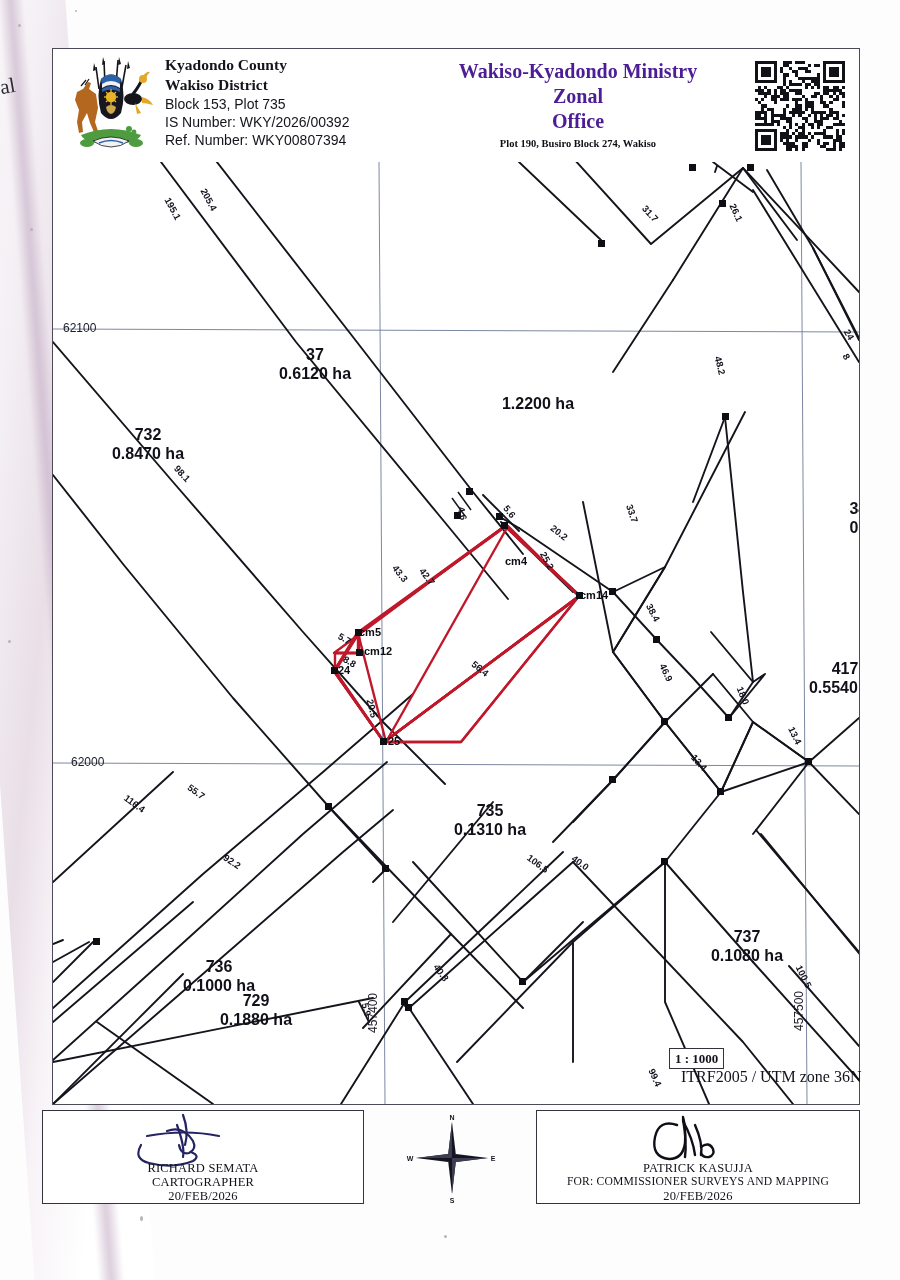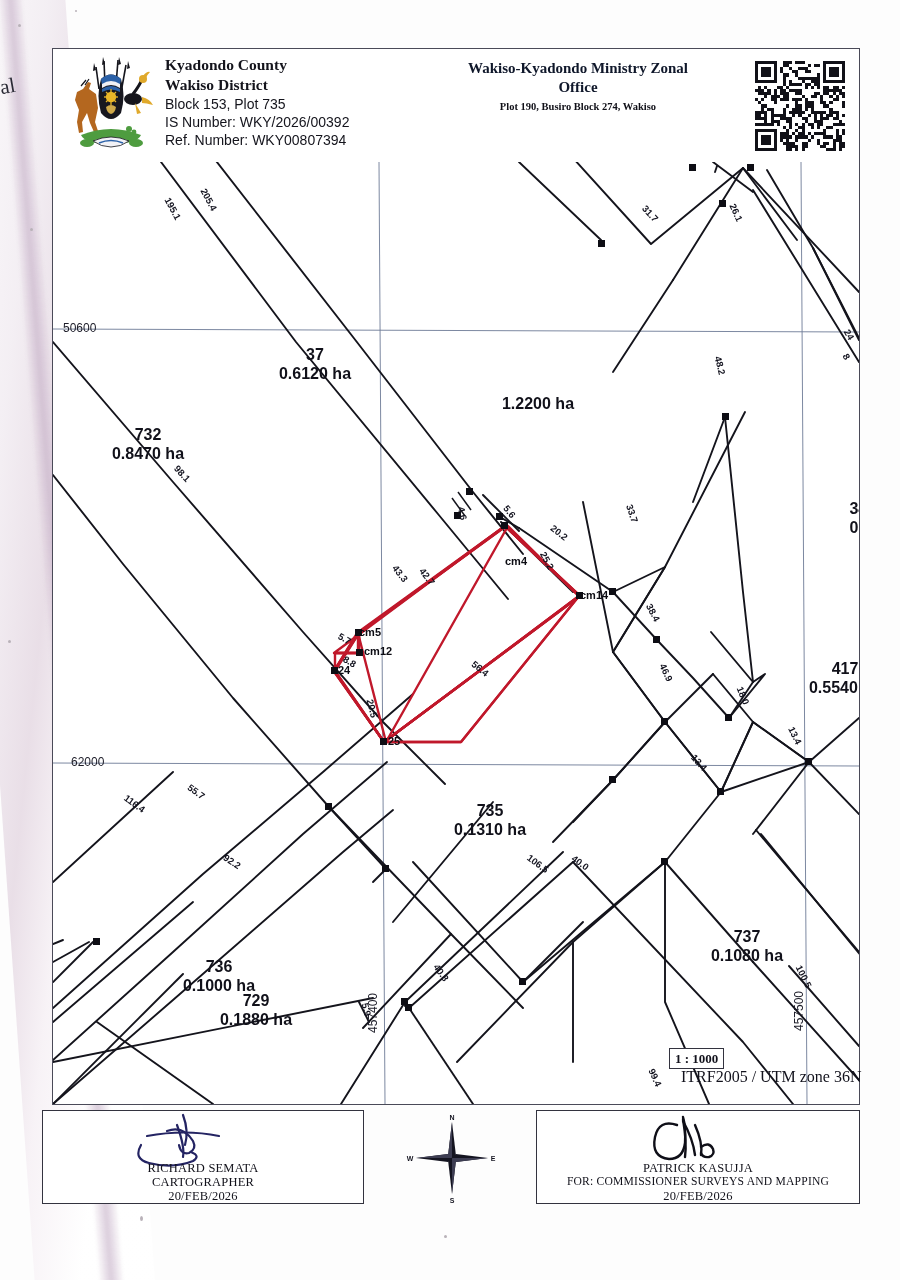--- a/index.html
+++ b/index.html
@@ -23,21 +23,21 @@
      font-size:21px;color:#2a2a35;transform:rotate(-10deg);}
   .speck{position:absolute;background:#b9b2b9;border-radius:50%;}
 
   
   #headerbox{position:absolute;left:52px;top:48px;width:806px;height:114px;
      border:1px solid #4a4a58;background:#fff;}
   #hdr-left{position:absolute;left:112px;top:6px;width:300px;}
   .h-big{font-family:"Liberation Serif",serif;font-weight:bold;font-size:15.5px;color:#14141c;line-height:1.28;}
   .h-sm{font-family:Liberation Sans, sans-serif;font-size:14px;color:#14141c;line-height:1.30;}
   #hdr-mid{position:absolute;left:380px;top:10px;width:290px;text-align:center;}
-  .h-mid1{font-family:"Liberation Serif",serif;font-weight:bold;font-size:15px;color:#0f172a;line-height:1.25;}
+  .h-mid1{font-family:"Liberation Serif",serif;font-weight:bold;font-size:20px;color:#4c1d95;line-height:1.25;}
   .h-mid2{font-family:"Liberation Serif",serif;font-weight:bold;font-size:10.5px;color:#101018;margin-top:4px;}
   #qr{position:absolute;right:14px;top:12px;width:90px;height:90px;}
   #coat{position:absolute;left:10px;top:6px;width:96px;height:100px;}
 
   
   #mapframe{position:absolute;left:52px;top:162px;width:806px;height:942px;
      border-left:1px solid #4a4a58;border-right:1px solid #4a4a58;
      border-bottom:1px solid #4a4a58;background:#fff;overflow:hidden;}
   #mapsvg{position:absolute;left:0;top:0;}
 
@@ -387,21 +387,21 @@
     </div>
     <div class="lbl parcel" style="left:166px;top:784px;transform:translateX(-50%);">
       <span class="num">736</span>
       <span class="ha">0.1000 ha</span>
     </div>
     <div class="lbl parcel" style="left:203px;top:818px;transform:translateX(-50%);">
       <span class="num">729</span>
       <span class="ha">0.1880 ha</span>
     </div>
 
-    <div class="lbl grid-lbl" style="left:10px;top:159px;">50600</div>
+    <div class="lbl grid-lbl" style="left:10px;top:159px;">62100</div>
     <div class="lbl grid-lbl" style="left:10px;top:593px;margin-left:8px;">62000</div>
     <div class="lbl grid-lbl" style="left:313px;top:871px;transform:rotate(-90deg);transform-origin:left top;">457400</div>
     <div class="lbl grid-lbl" style="left:739px;top:869px;transform:rotate(-90deg);transform-origin:left top;">457500</div>
 
     <div class="lbl cm" style="left:452px;top:357px;margin-top:36px;">cm4</div>
     <div class="lbl cm" style="left:527px;top:427px;">cm14</div>
     <div class="lbl cm" style="left:306px;top:464px;">cm5</div>
     <div class="lbl cm" style="left:311px;top:483px;">cm12</div>
     <div class="lbl cm" style="left:285px;top:502px;">24</div>
     <div class="lbl cm" style="left:335px;top:573px;">25</div>

